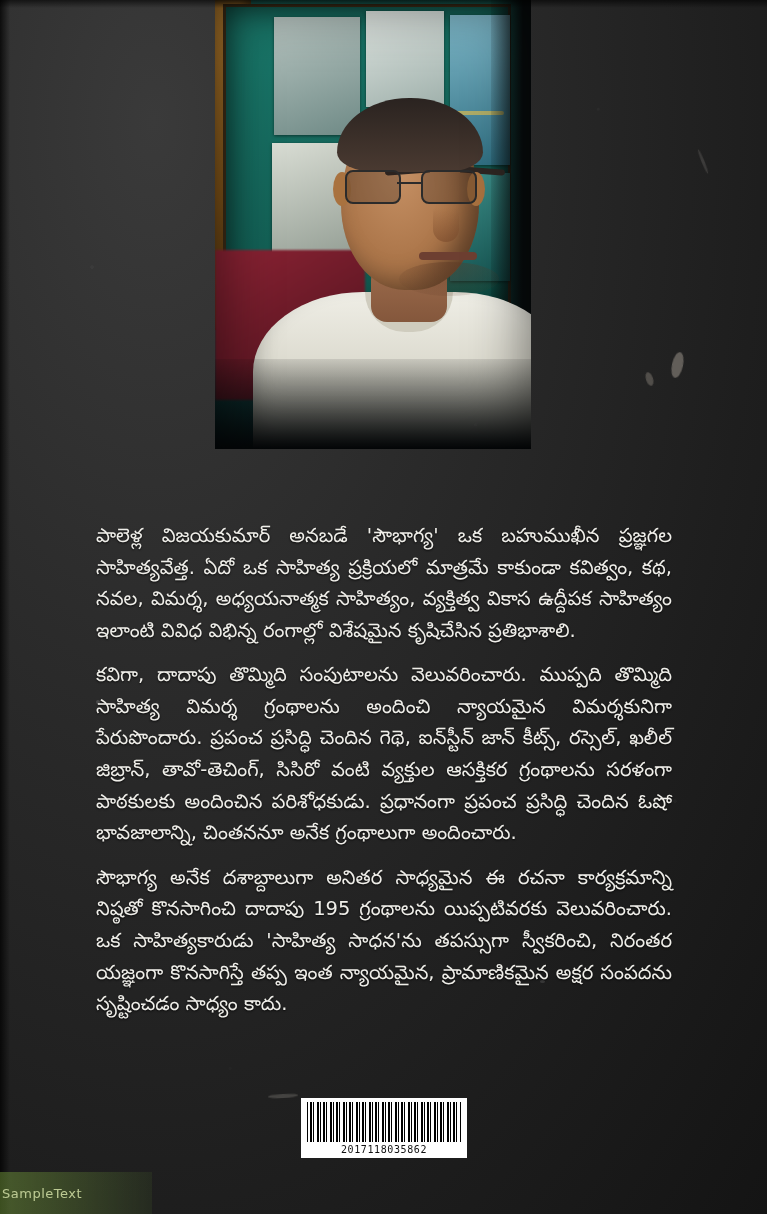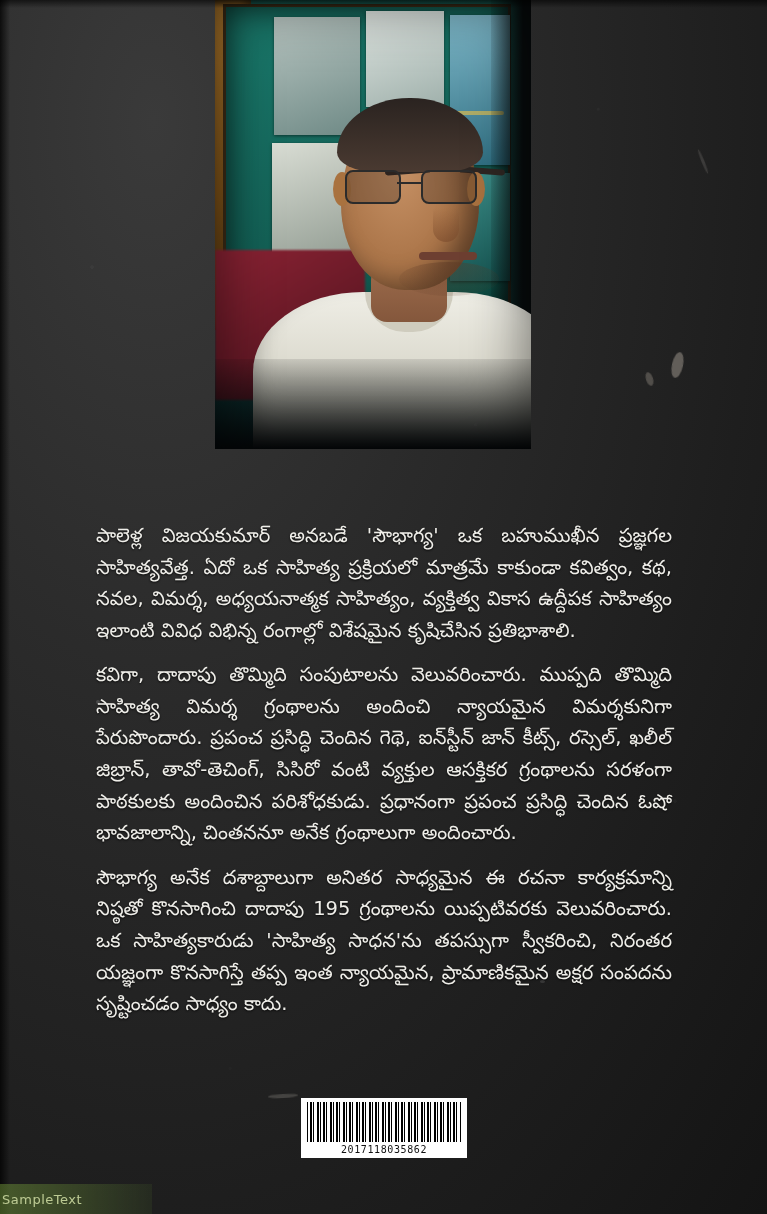--- a/index.html
+++ b/index.html
@@ -248,21 +248,21 @@
     letter-spacing: 0.6px;
     margin-top: 2px;
   }
 
   
   .watermark {
     position: absolute;
     left: 0;
     bottom: 0;
     width: 152px;
-    height: 30px;
+    height: 42px;
     display: flex;
     align-items: center;
     padding-left: 2px;
     box-sizing: border-box;
     background: linear-gradient(90deg, rgba(120,160,60,0.55), rgba(90,130,50,0.15));
     color: #d8e8a8;
     font-size: 13px;
     letter-spacing: 0.5px;
     opacity: 0.85;
   }

